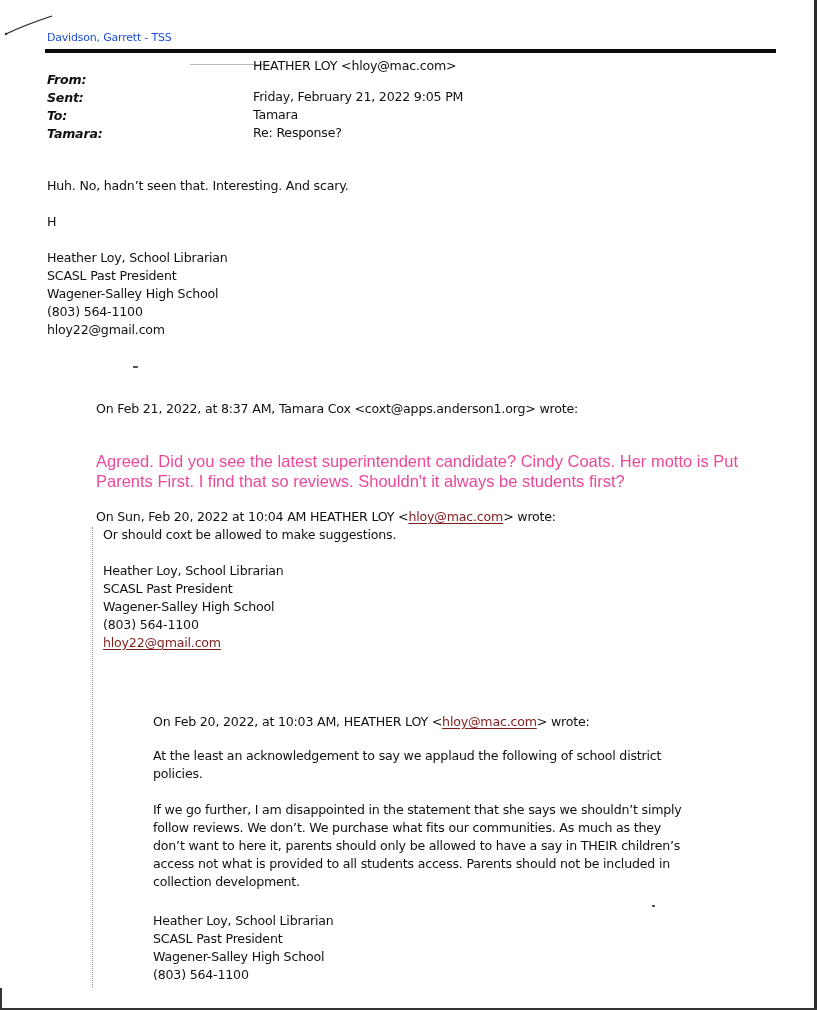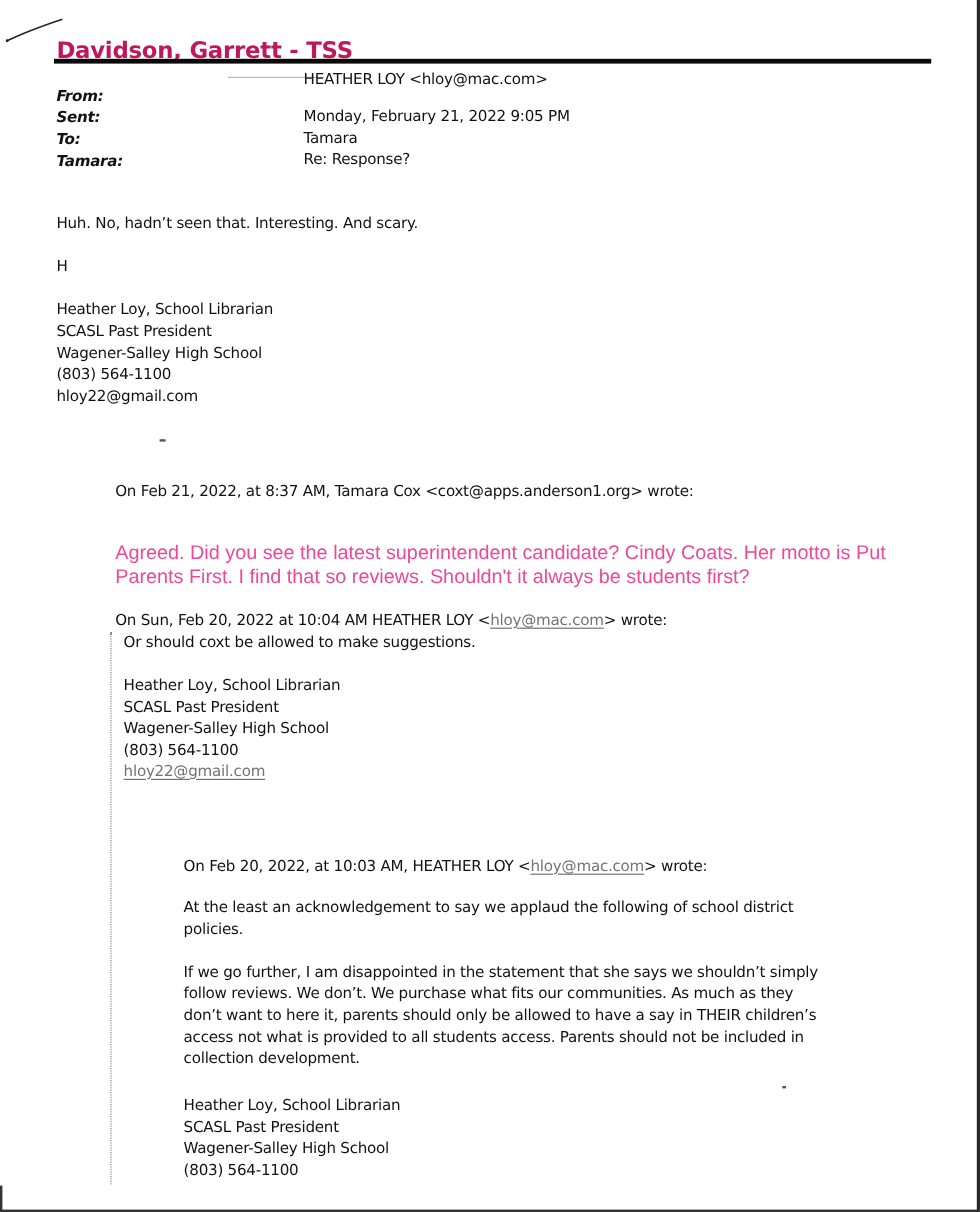--- a/index.html
+++ b/index.html
@@ -42,24 +42,24 @@
     .pen-mark {
       position: absolute;
       left: 4px;
       top: 14px;
     }
     .mailbox-owner {
       position: absolute;
       left: 47px;
       top: 31px;
       font-family: "DejaVu Sans", sans-serif;
-      font-weight: bold;
-      font-size: 19px;
+      font-weight: normal;
+      font-size: 11px;
       letter-spacing: -0.2px;
-      color: #be185d;
+      color: #1d4ed8;
     }
     .owner-rule {
       position: absolute;
       left: 45px;
       top: 49px;
       width: 731px;
       height: 4px;
       background: #0a0a0a;
     }
     .hdr-label, .hdr-value {
@@ -84,21 +84,21 @@
       white-space: nowrap;
     }
     .sans-arial {
       font-family: "Liberation Sans", sans-serif;
       font-size: 16.5px;
       line-height: 20px;
       letter-spacing: 0;
       color: #ec4899;
     }
     a.link {
-      color: #737373;
+      color: #7f1d1d;
       text-decoration: underline;
       text-underline-offset: 2px;
     }
     .quote-bar {
       position: absolute;
       left: 92px;
       top: 527px;
       width: 1px;
       height: 460px;
       border-left: 1px dotted #8a8a8a;
@@ -122,21 +122,21 @@
 <div class="speck" style="left:652px;top:905px;width:3px;height:2px;"></div>
 <div class="speck" style="left:190px;top:64px;width:80px;height:1px;background:#bbb;"></div>
 
 <div class="mailbox-owner">Davidson, Garrett - TSS</div>
 <div class="owner-rule"></div>
 
 <div>
   <div class="hdr-label" style="top:71px">From:</div>
   <div class="hdr-value" style="top:57px">HEATHER LOY &lt;hloy@mac.com&gt;</div>
   <div class="hdr-label" style="top:89px">Sent:</div>
-  <div class="hdr-value" style="top:88px">Monday, February 21, 2022 9:05 PM</div>
+  <div class="hdr-value" style="top:88px">Friday, February 21, 2022 9:05 PM</div>
   <div class="hdr-label" style="top:107px">To:</div>
   <div class="hdr-value" style="top:106px">Tamara</div>
   <div class="hdr-label" style="top:125px">Tamara:</div>
   <div class="hdr-value" style="top:124px">Re: Response?</div>
 </div>
 
 <div>
   <div class="text" style="left:47px;top:177px">Huh. No, hadn’t seen that. Interesting. And scary.</div>
   <div class="text" style="left:47px;top:213px">H</div>
   <div>

